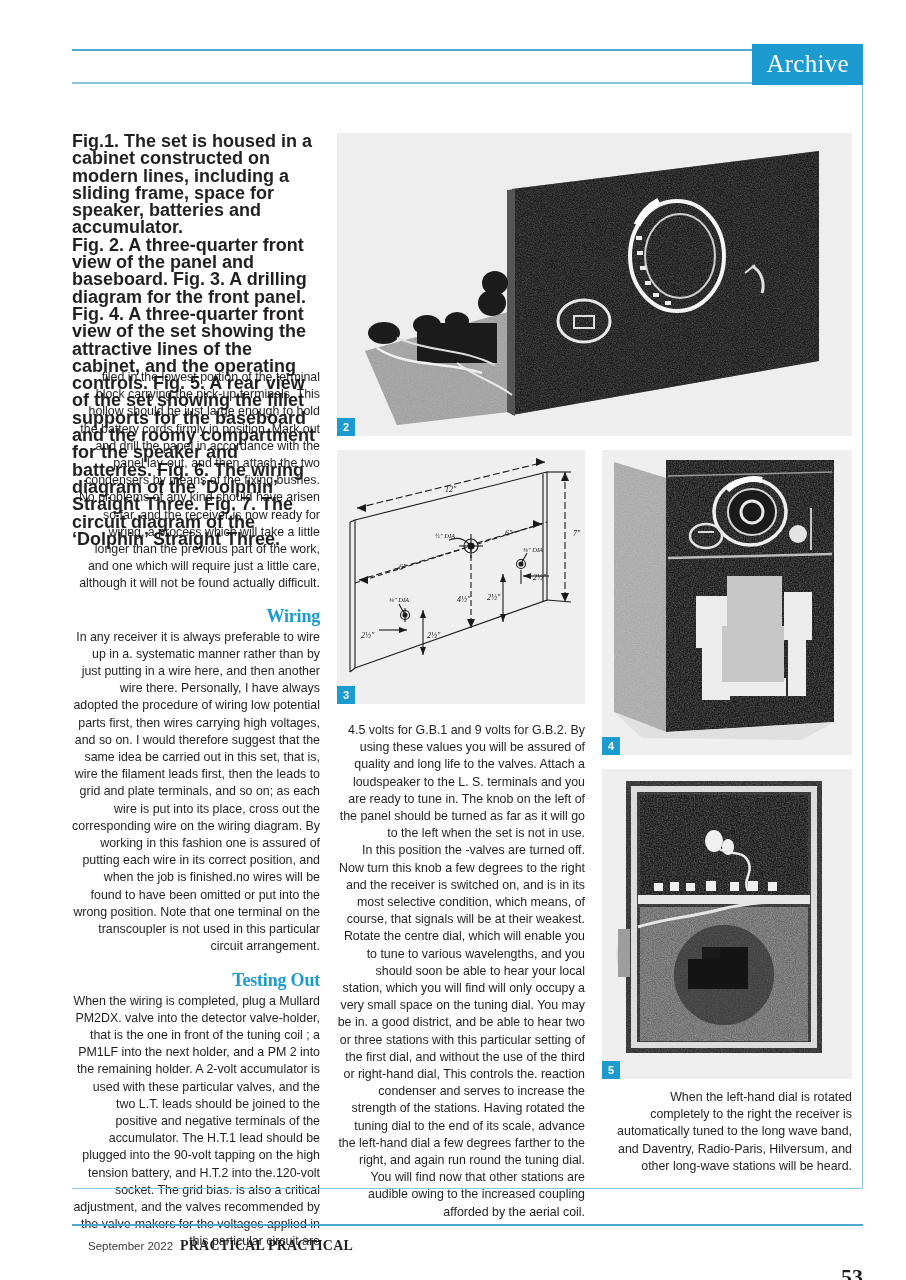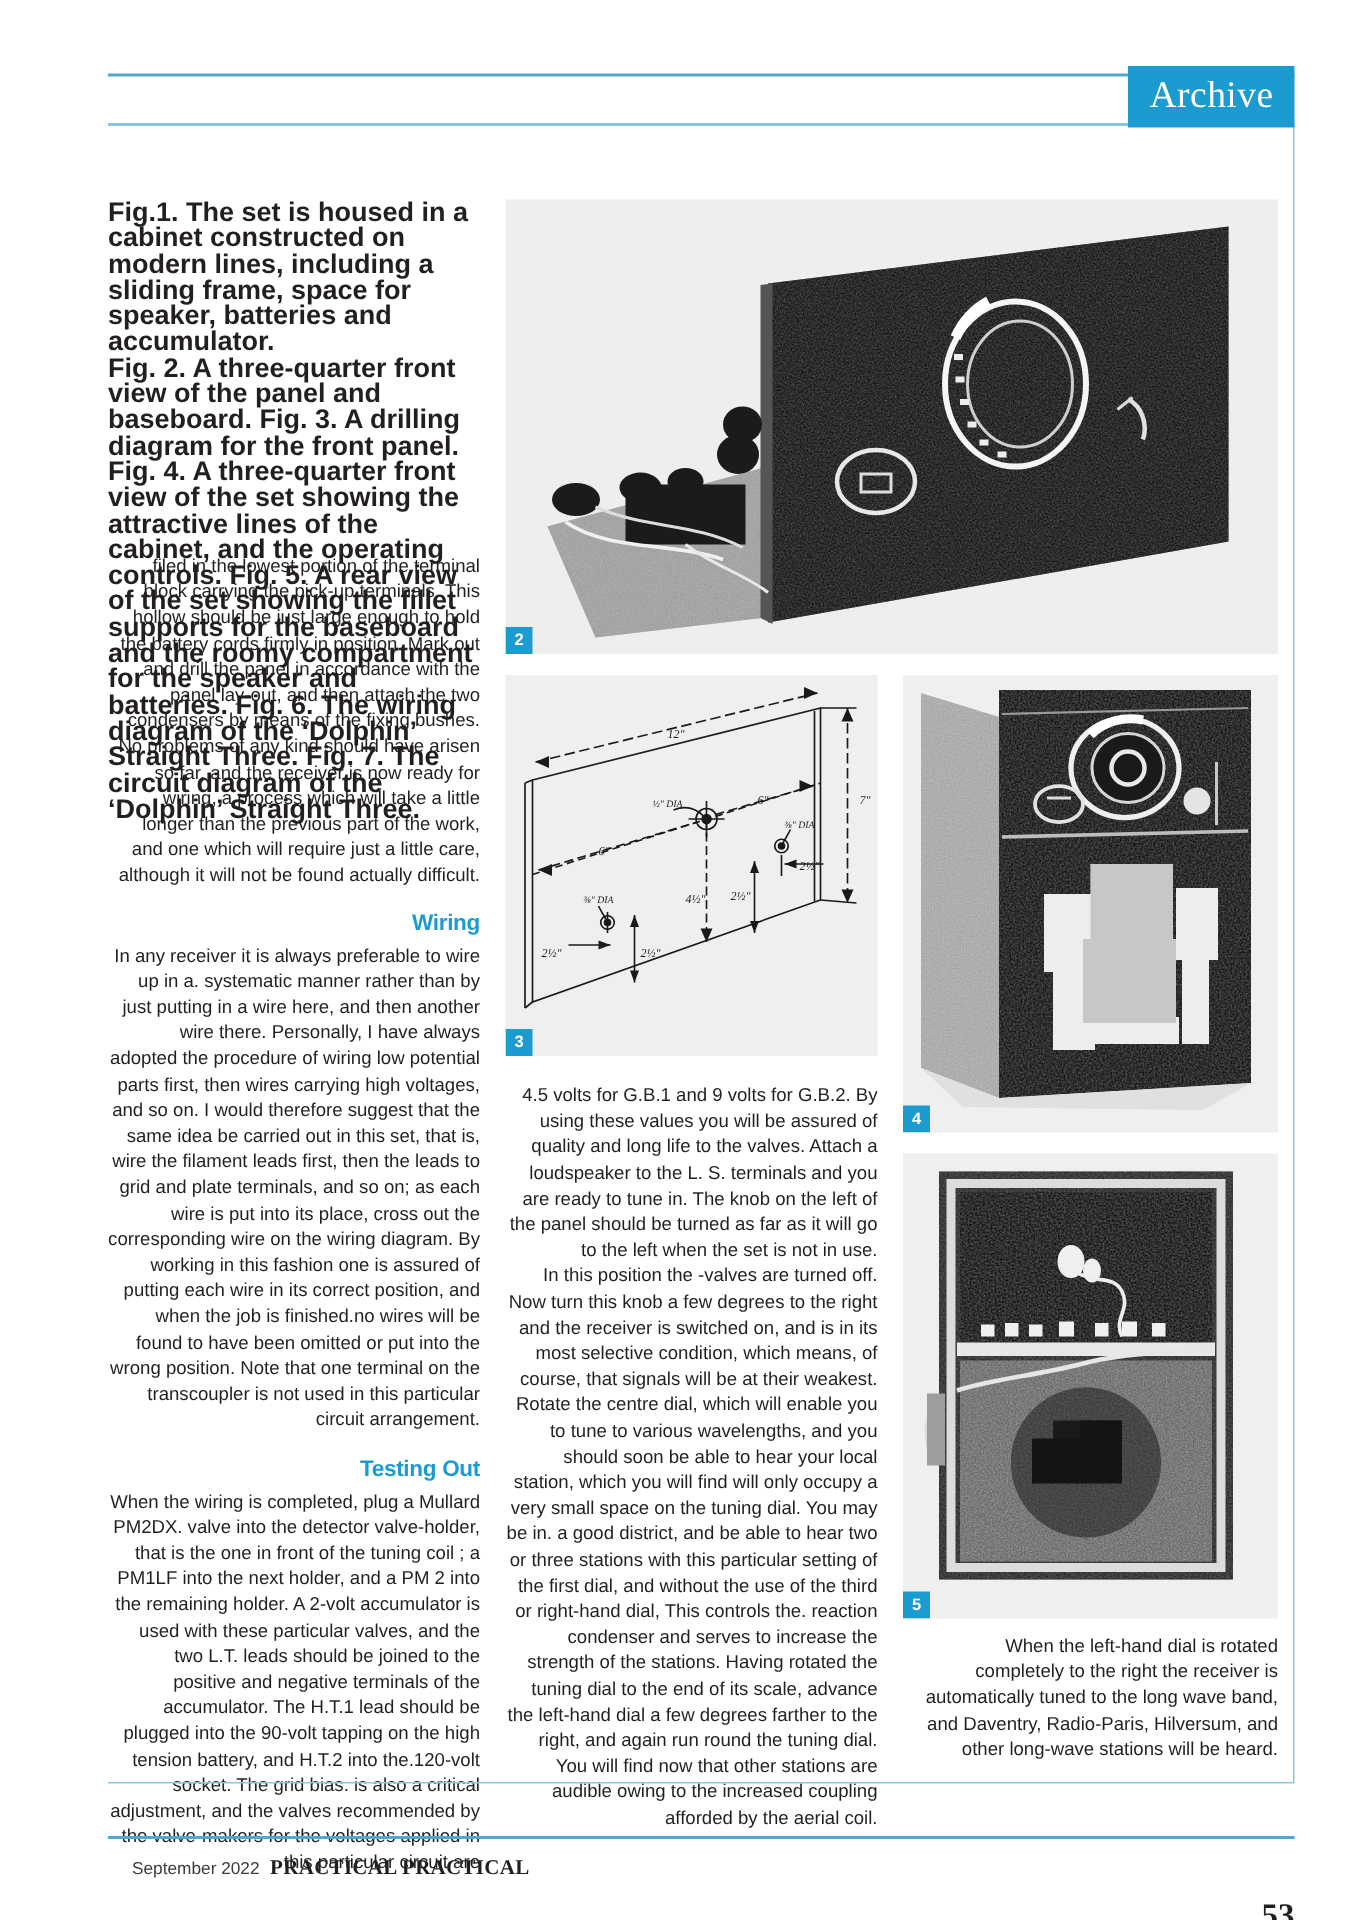--- a/index.html
+++ b/index.html
@@ -89,23 +89,23 @@
     line-height: 17.3px;
     font-weight: bold;
     color: #231f20;
   }
 
   .body-left { top: 369px; }
   .body-mid  { top: 722px; }
   .body-right{ top: 1089px; }
 
   h2.section {
-    font-family: Liberation Sans, sans-serif;
+    font-family: Liberation Serif, serif;
     color: #1c9bd1;
-    font-size: 15px;
+    font-size: 18px;
     font-weight: bold;
     margin: 13px 0 2px 0;
     line-height: 22px;
     letter-spacing: -0.2px;
   }
   h2.section.first { margin-top: 12px; }
 
   .indent { text-indent: 12px; }
 
   

